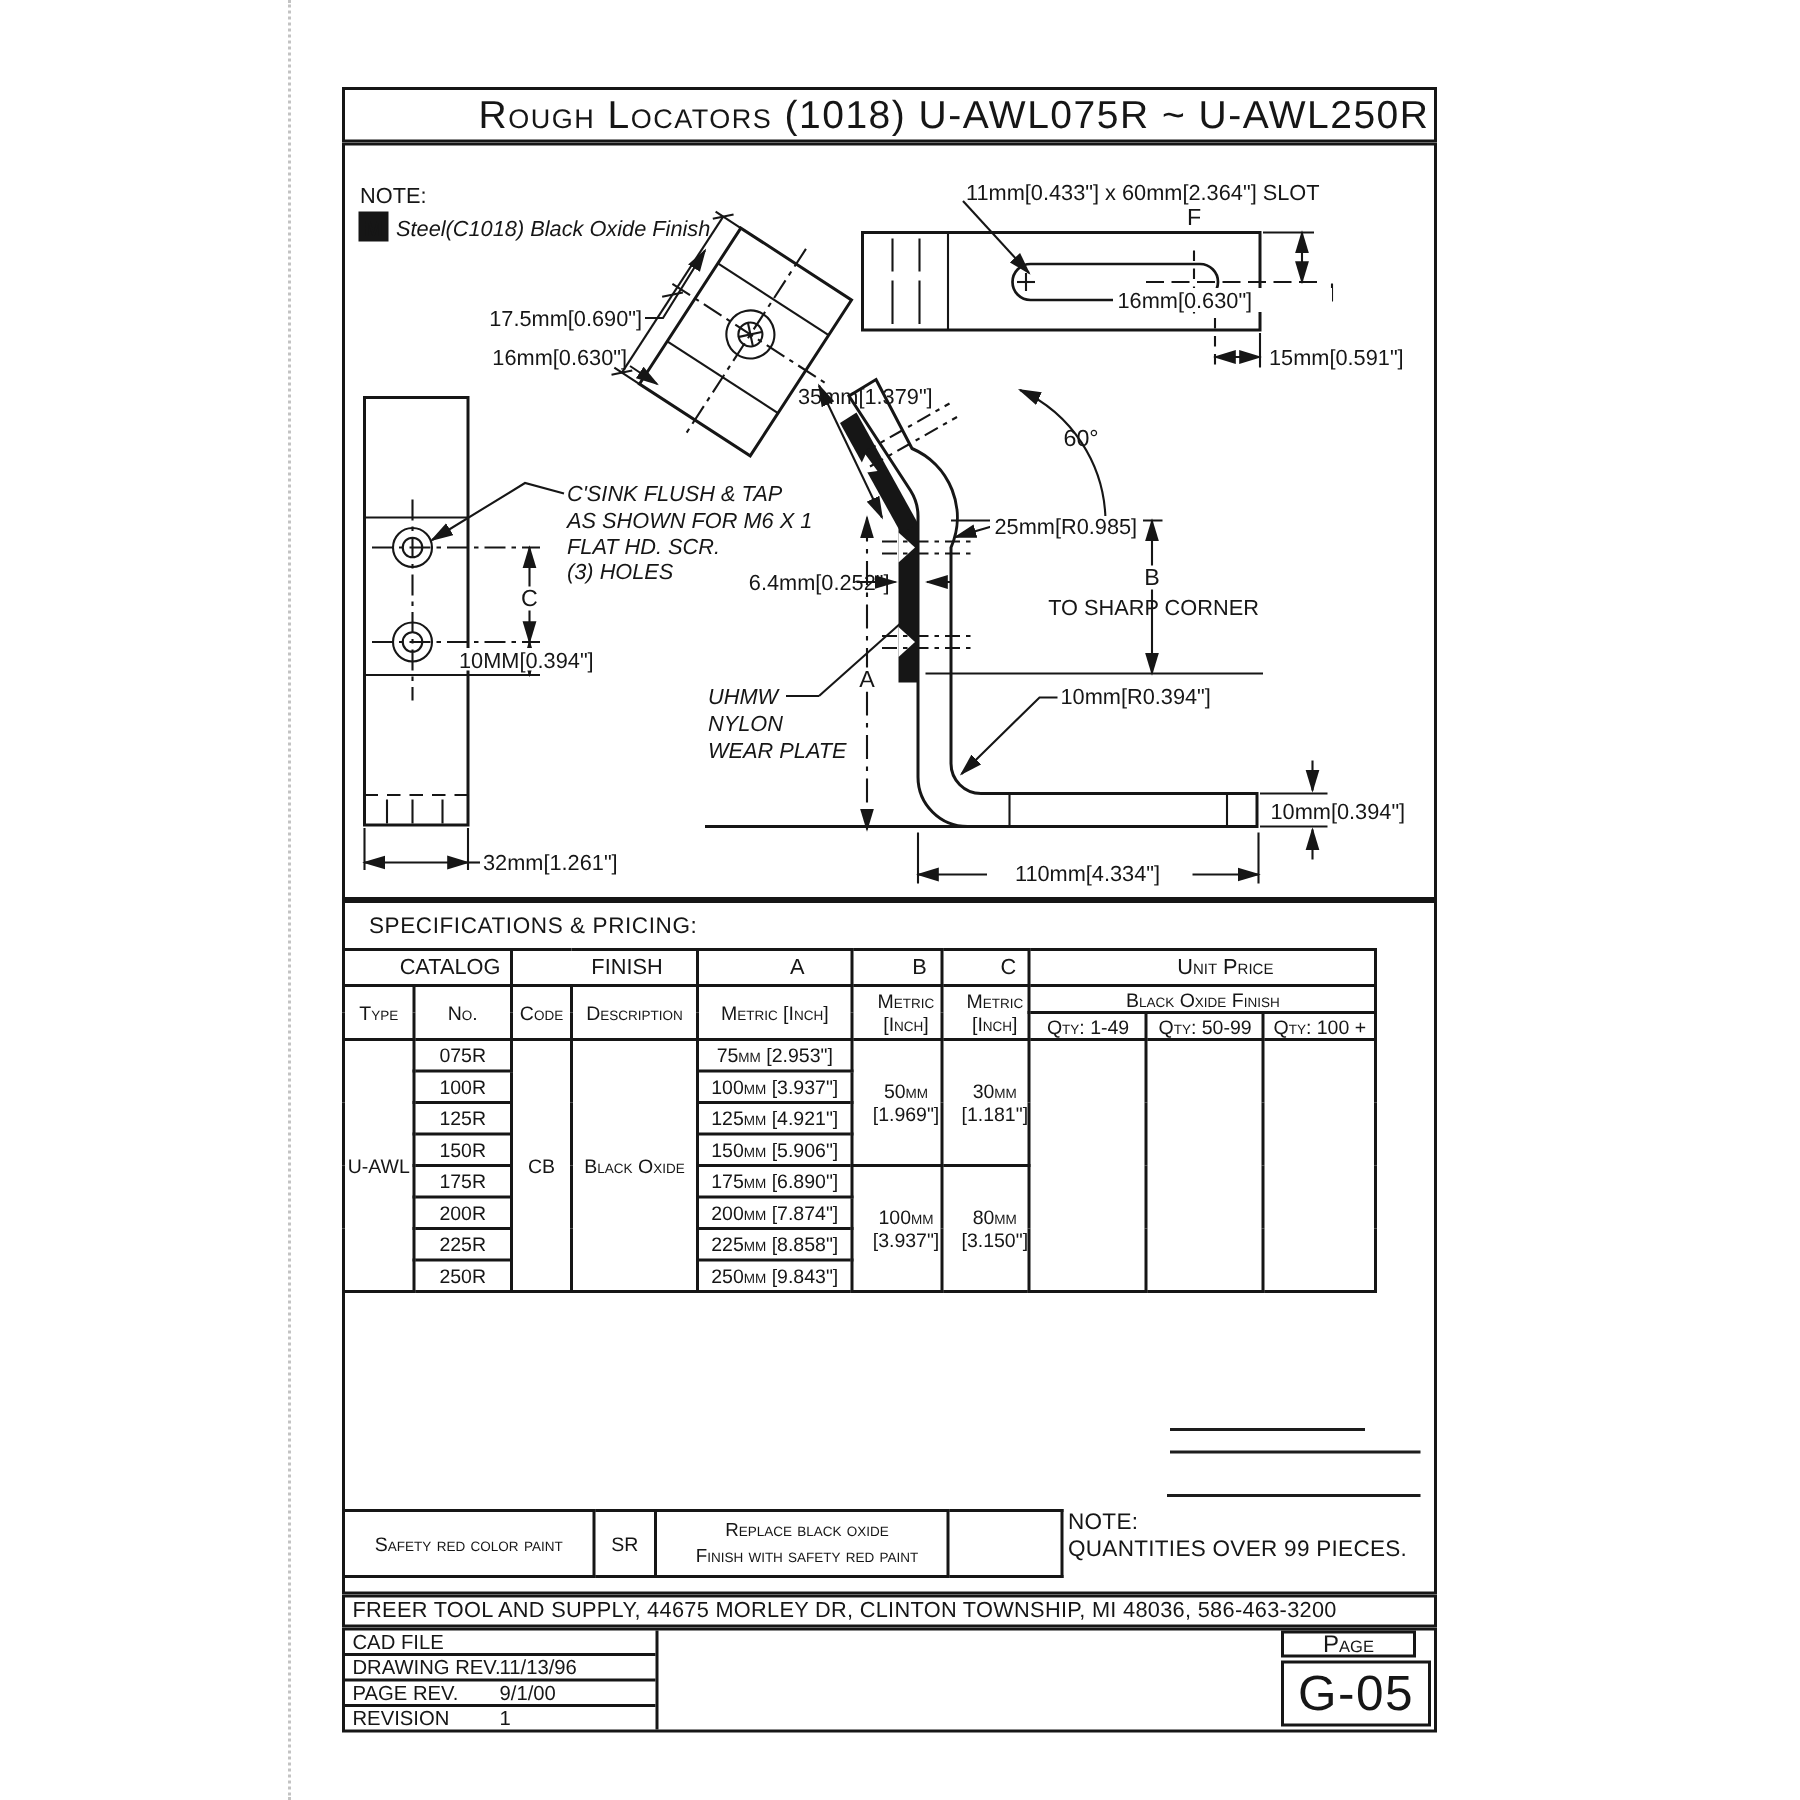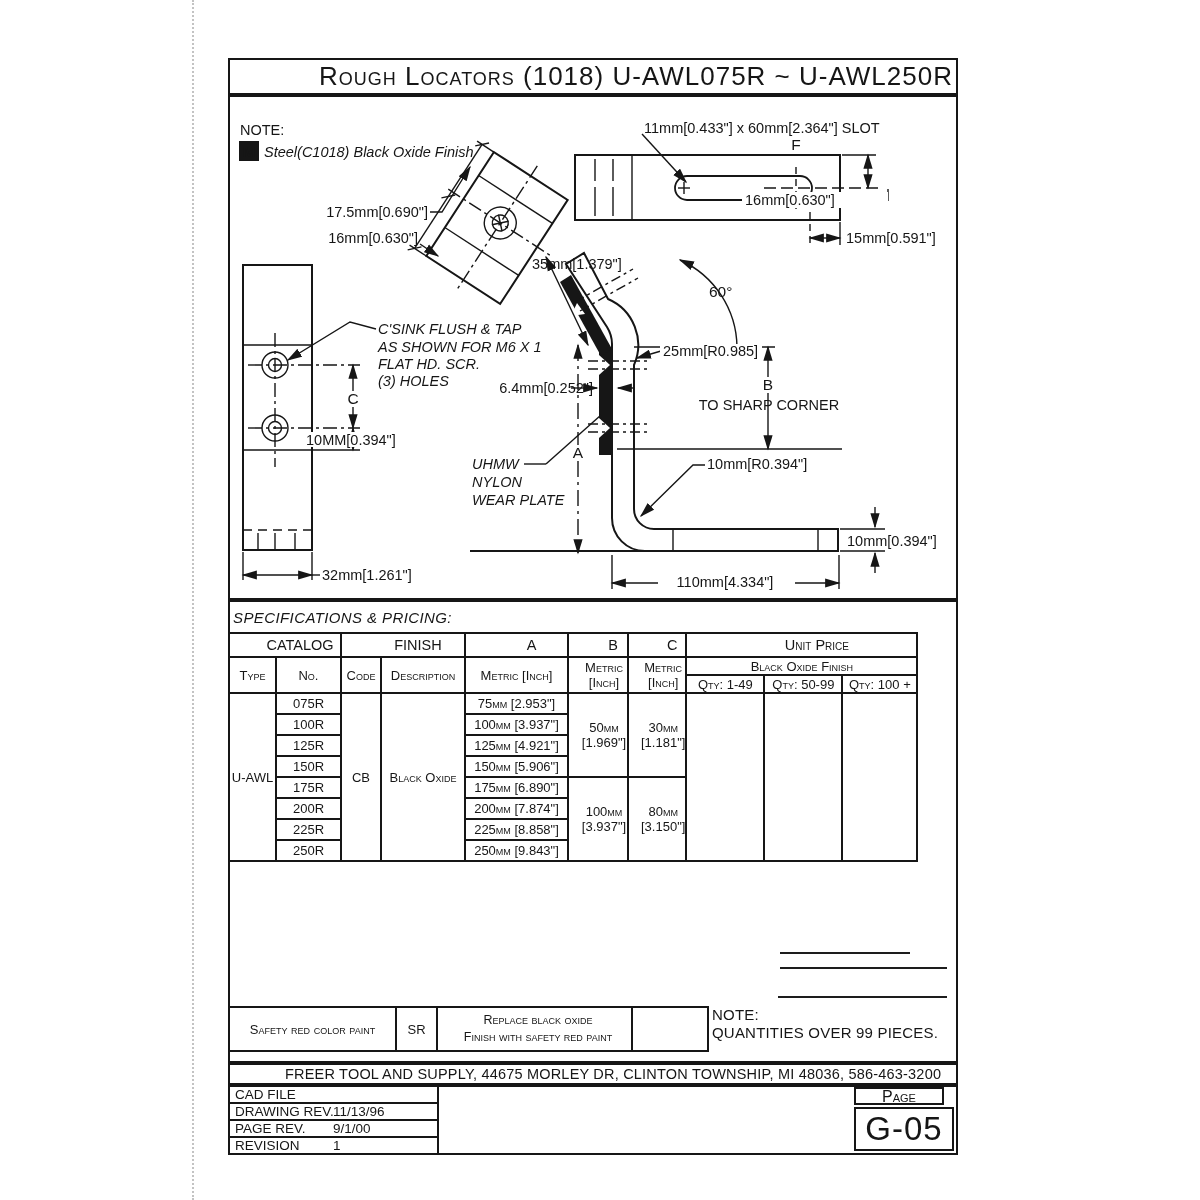--- a/index.html
+++ b/index.html
@@ -18,33 +18,33 @@
   #title-box { left:228px; top:58px; width:730px; height:37px; }
   #title-box .t { width:100%; text-align:center; font-size:26px; line-height:32px;
     font-variant:small-caps; letter-spacing:1px;margin-left:43px; }
 
   #draw-box { left:228px; top:95px; width:730px; height:505px; }
   svg text { font-family:"Liberation Sans", sans-serif; fill:#161616; font-size:14.5px; }
   svg .big { font-size:15.5px; }
   svg .it  { font-style:italic; }
 
   #spec-box { left:228px; top:600px; width:730px; height:463px; }
-  #spec-title { position:absolute; left:3px; top:7px; font-size:15px; letter-spacing:.4px;font-style:italic; }
+  #spec-title { position:absolute; left:16px; top:7px; font-size:15px; letter-spacing:.4px; }
   table.grid { border-collapse:collapse; table-layout:fixed; position:absolute; background:#fff; }
   table.grid td { border:2px solid #161616; padding:0; text-align:center;
     font-size:13px; overflow:hidden; }
   #spec-table { left:-2px; top:30px; }
   #spec-table td.h1 { font-size:14.5px;padding-left:30px; }
   #spec-table td.pre { white-space:pre-line; line-height:15px;padding-left:12px; }
   #option-table { left:-2px; top:404px; }
   #option-table td.desc { text-align:center; padding:3px 0 3px 7px; font-size:12.5px; line-height:17px; }
   #note2 { position:absolute; left:482px; top:404px; font-size:15px; line-height:18px; letter-spacing:.2px; }
 
   #company-box { left:228px; top:1063px; width:730px; height:22px; }
-  #company-box .t { font-size:14.5px; line-height:18px; padding-left:19px; letter-spacing:.2px;margin-left:36px; }
+  #company-box .t { font-size:14.5px; line-height:18px; padding-left:5px; letter-spacing:.2px; }
 
   #footer-box { left:228px; top:1085px; width:730px; height:70px; }
   #footer-left { position:absolute; left:0; top:0; width:207px; height:66px;
     border-right:2px solid #161616; }
   .frow { position:relative; height:15px; line-height:15px; font-size:13.5px;
     padding-left:5px; border-bottom:2px solid #161616; }
   .frow:last-child { border-bottom:none; }
   .frow .val { position:absolute; left:103px; top:0; }
   #page-label-box { position:absolute; left:624px; top:0; width:90px; height:18px;
     border:2px solid #161616; text-align:center; font-size:16px; line-height:15px;

